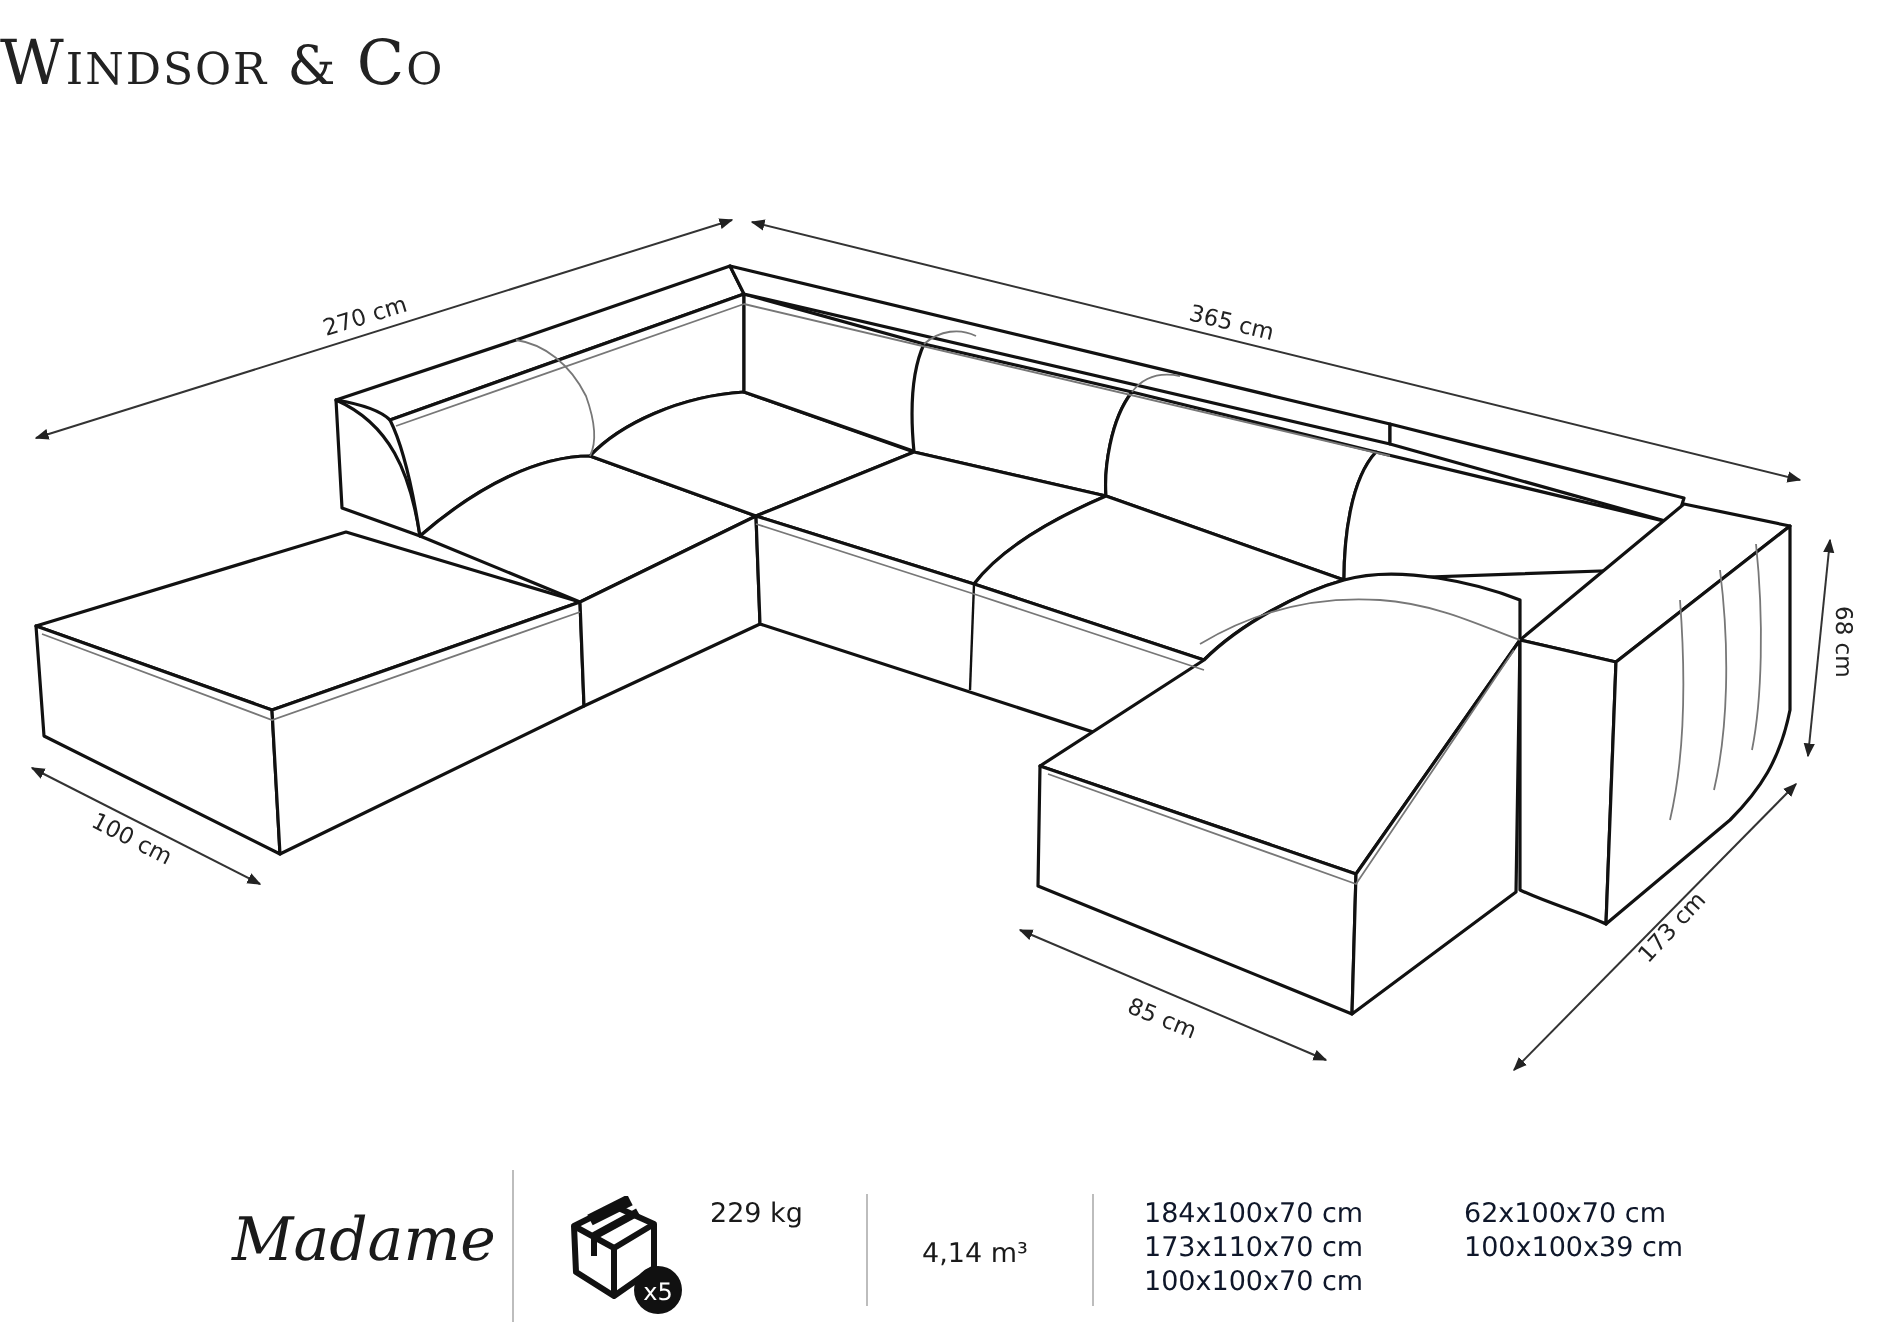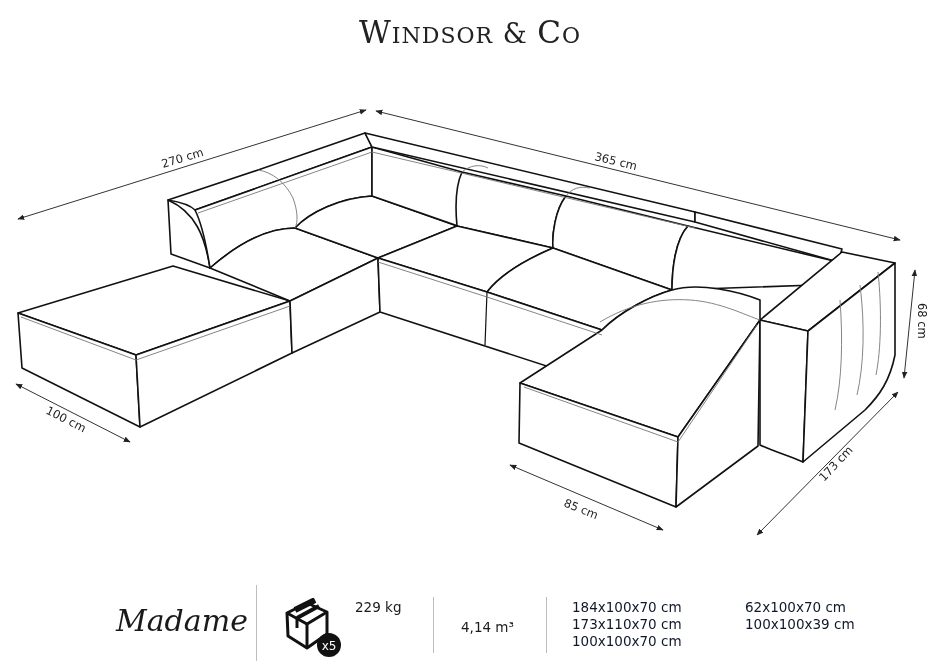--- a/index.html
+++ b/index.html
@@ -1,17 +1,17 @@
 <!DOCTYPE html>
 <html><head>
 <meta charset="utf-8">
 <style>
   html, body { margin: 0; padding: 0; background: #ffffff; }
   body { width: 940px; height: 670px; position: relative; overflow: hidden; font-family: "DejaVu Sans", sans-serif; color: #1a1a1a; }
-  .brand { position: absolute; left: 0; top: 14px; width: 940px; text-align: center; font-family: "DejaVu Serif", serif; font-size: 27px; letter-spacing: 1px; color: #222; }
+  .brand { position: absolute; left: 0; top: 14px; width: 940px; font-family: "DejaVu Serif", serif; font-size: 27px; letter-spacing: 1px; color: #222; }
   .brand .cap { font-size: 31px; }
   .brand .sc { font-size: 22px; }
   svg.drawing { position: absolute; left: 0; top: 0; }
   .dim-label { font-family: "DejaVu Sans", sans-serif; font-size: 11.5px; fill: #222; }
   .footer-title { position: absolute; left: 116px; top: 603px; font-family: "DejaVu Serif", serif; font-size: 30px; color: #1a1a1a; font-style: italic; }
   .sep { position: absolute; width: 1px; background: #bdbdbd; }
   .box-icon { position: absolute; left: 283px; top: 598px; width: 60px; height: 60px; }
   .stat { position: absolute; font-size: 13.5px; color: #1a1a1a; }
   .dims { position: absolute; font-size: 13.5px; line-height: 17px; color: #0f172a; }
   .dims div { white-space: nowrap; }
@@ -124,16 +124,16 @@
 <div class="stat" style="left:461px; top:619px;">4,14 m³</div>
 
 <div class="sep" style="left:546px; top:597px; height:56px;"></div>
 
 <div class="dims" style="left:572px; top:599px;">
   <div>184x100x70 cm</div>
   <div>173x110x70 cm</div>
   <div>100x100x70 cm</div>
 </div>
 
-<div class="dims" style="left:732px; top:599px;margin-left:13px;">
+<div class="dims" style="left:732px; top:599px;">
   <div>62x100x70 cm</div>
   <div>100x100x39 cm</div>
 </div>
 
 </body></html>

